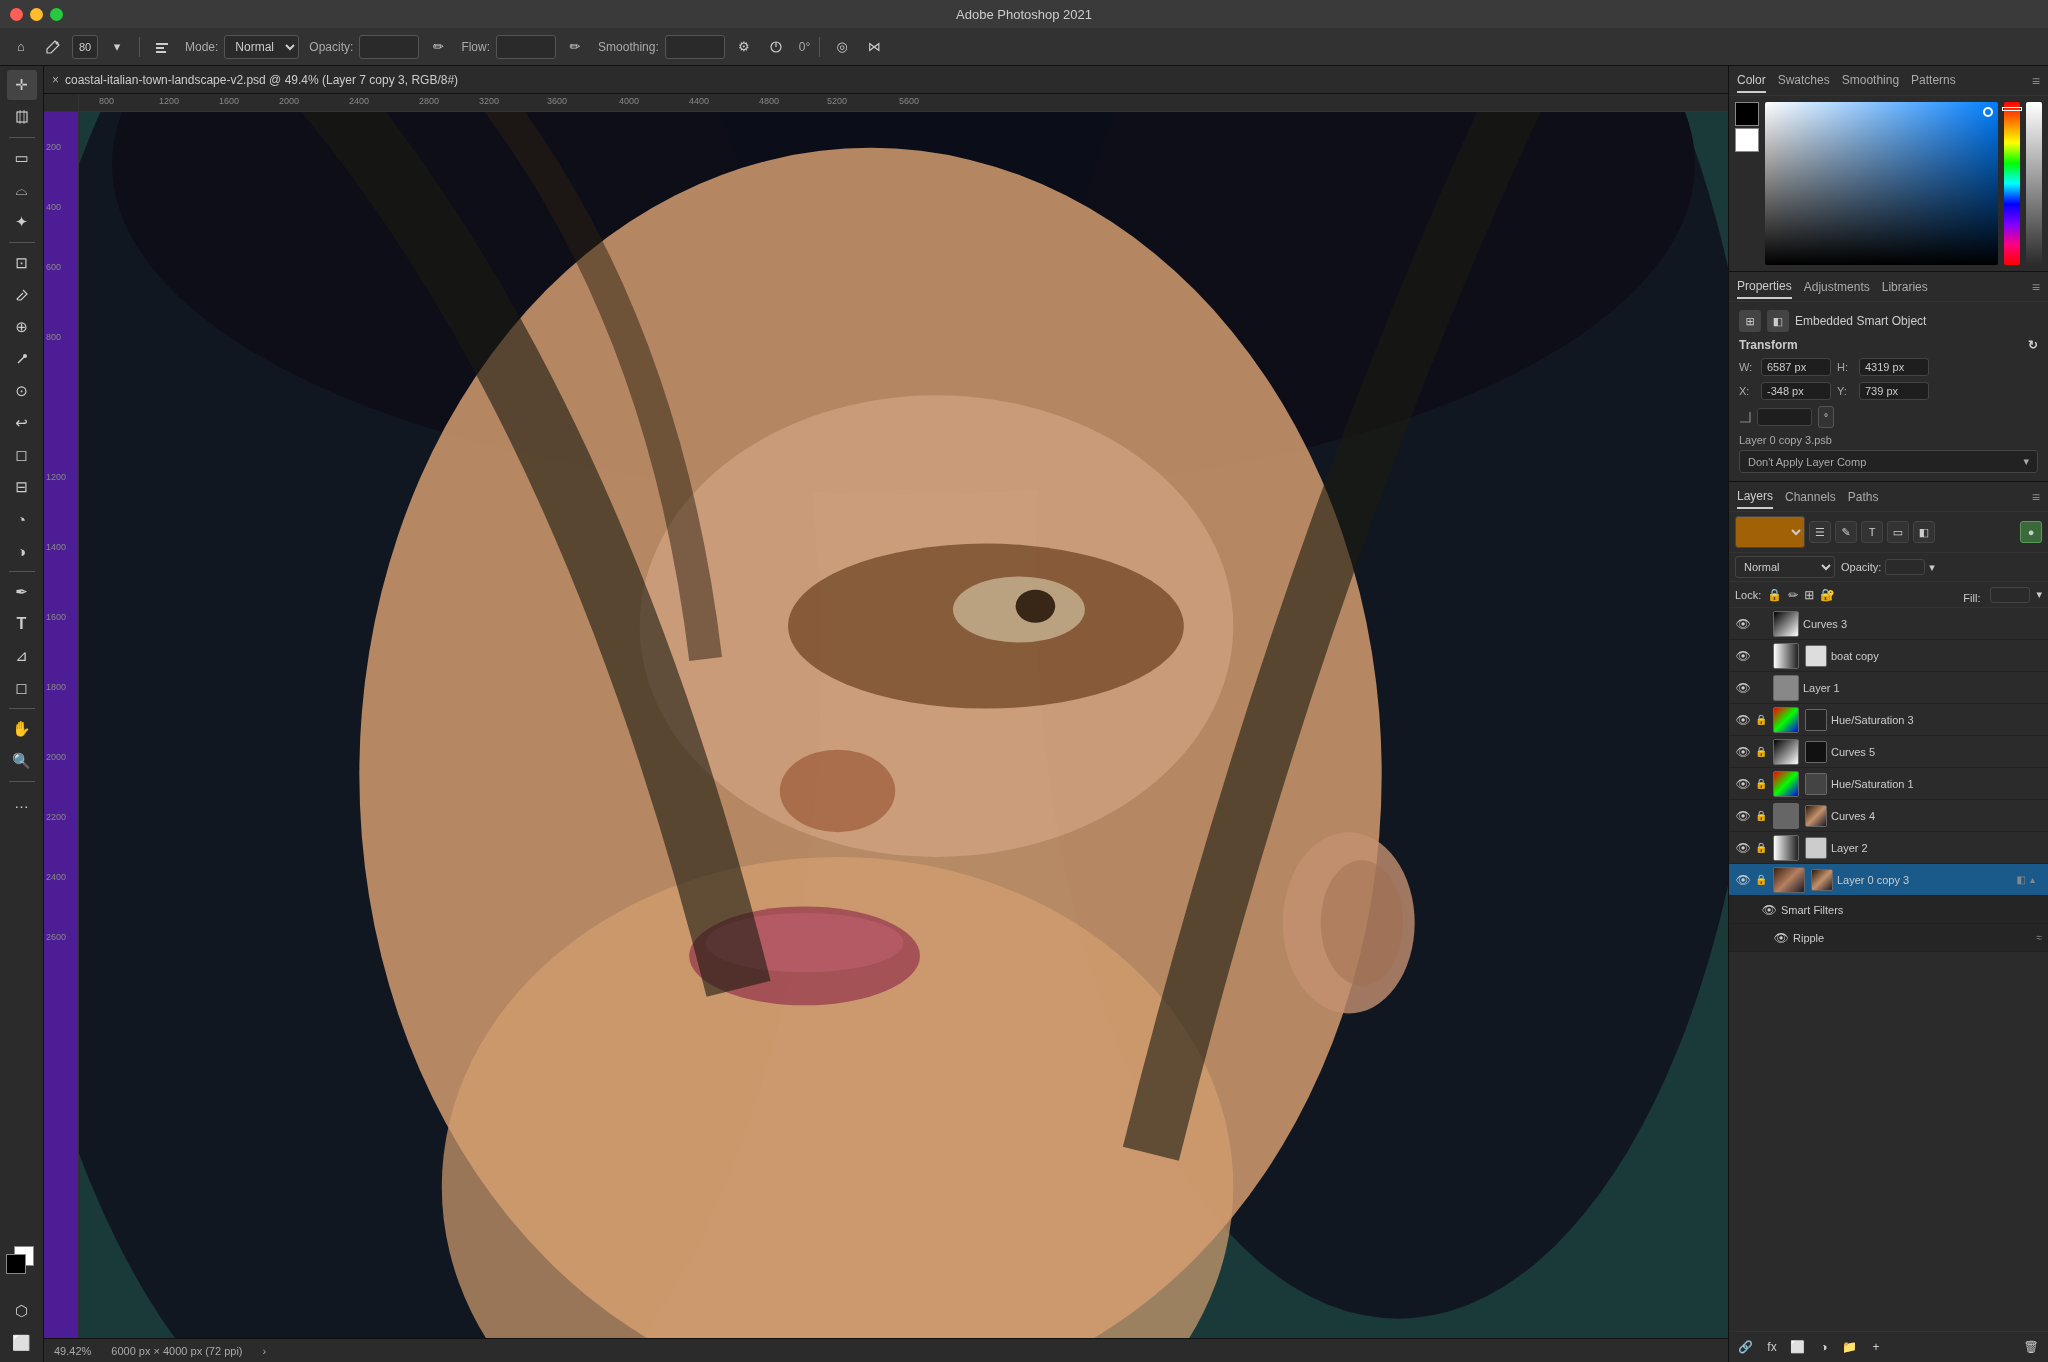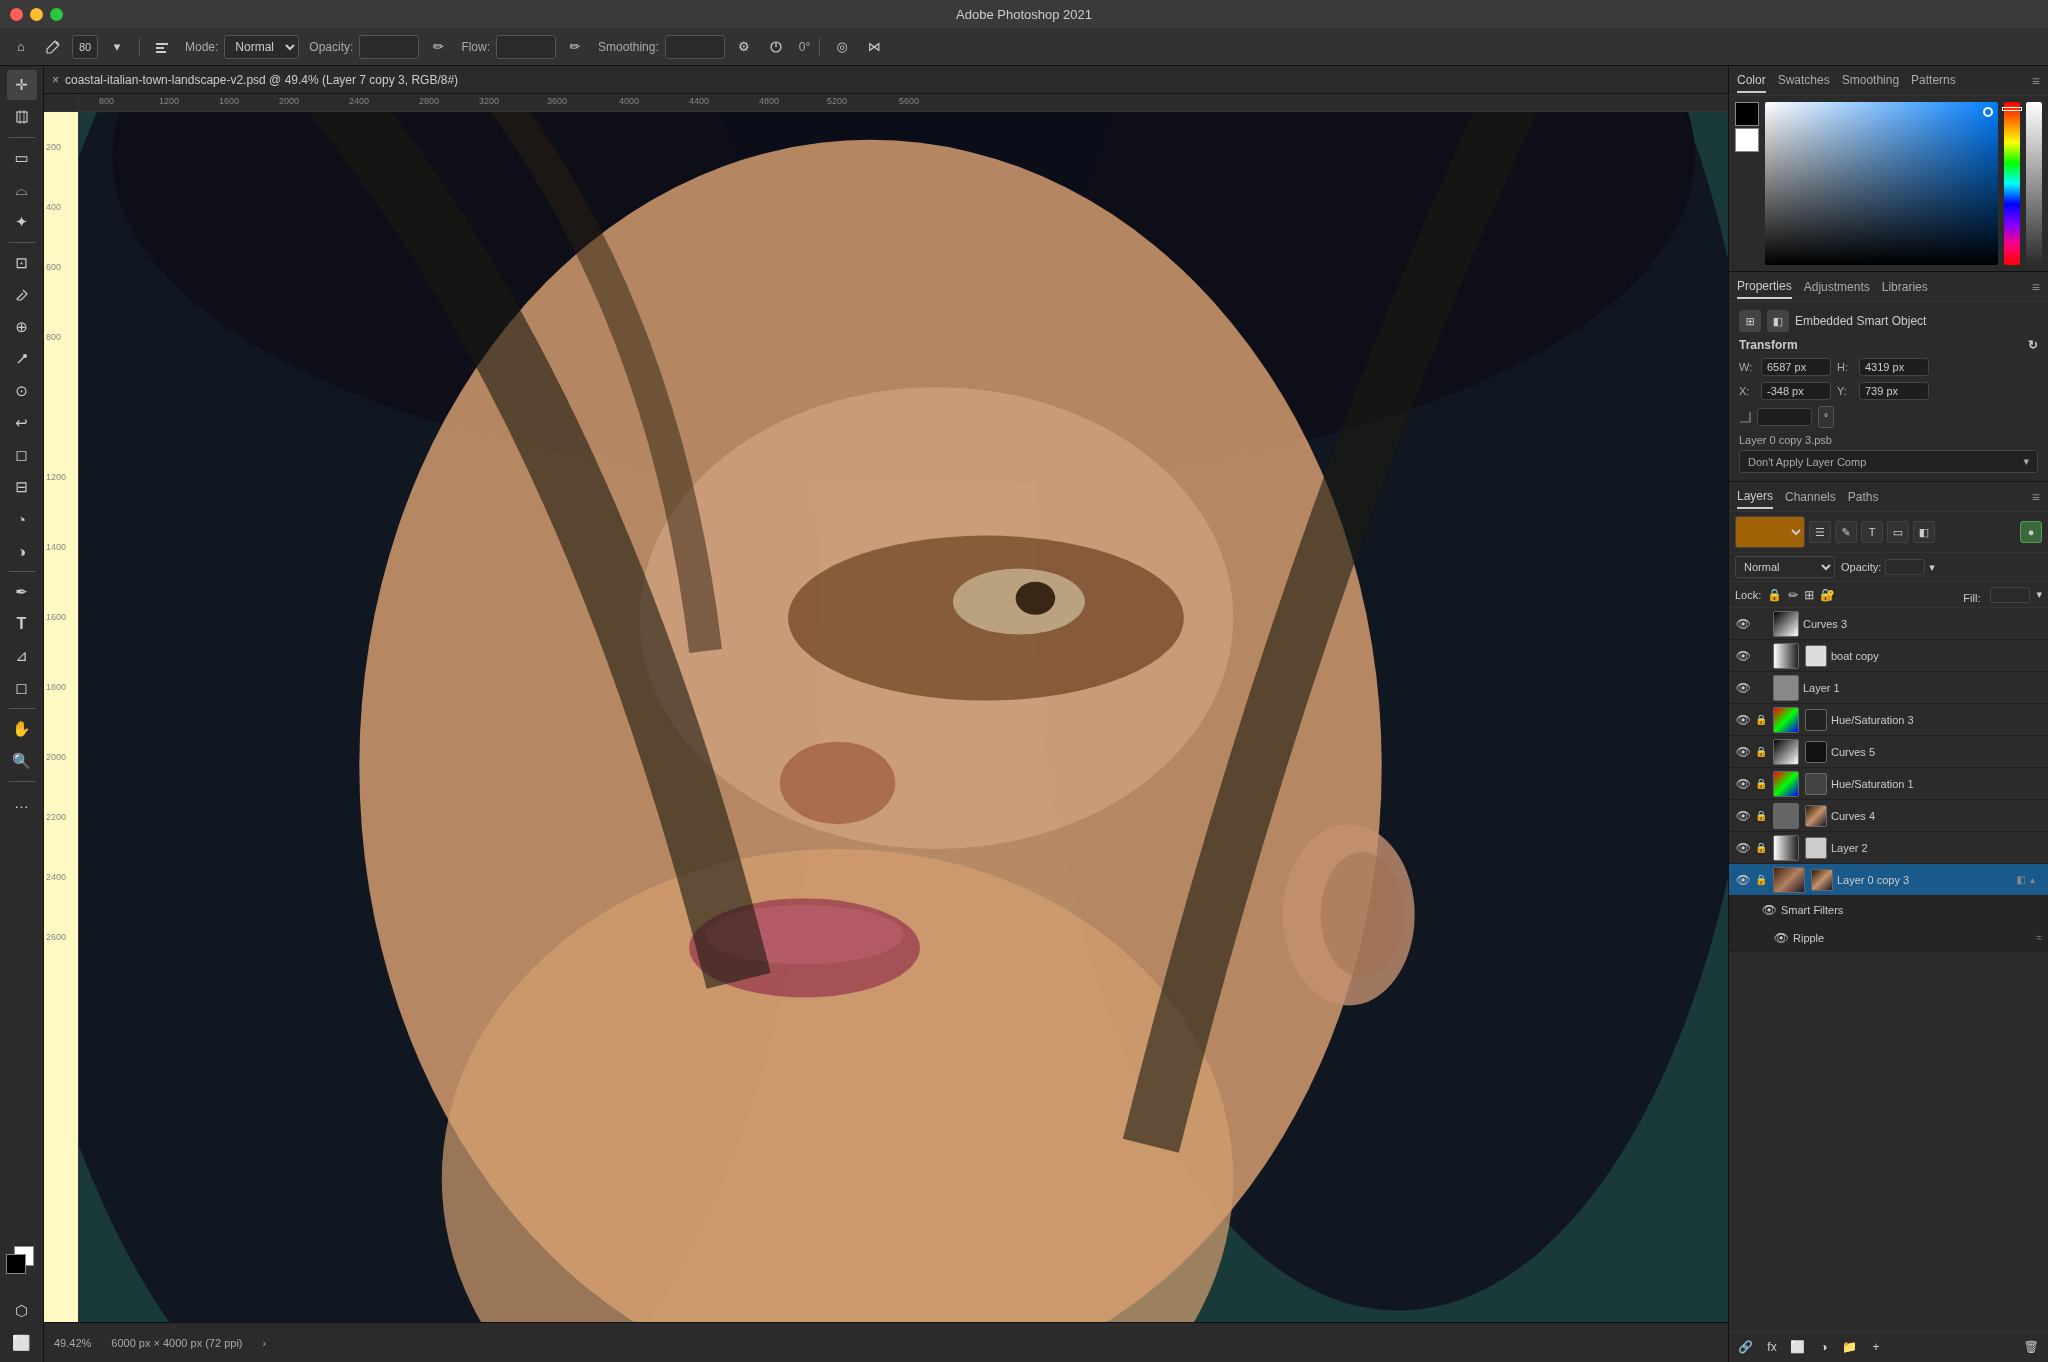--- a/index.html
+++ b/index.html
@@ -195,21 +195,21 @@
       position: relative;
       overflow: hidden;
     }
     #canvas-row {
       display: flex;
       flex: 1;
       overflow: hidden;
     }
     #ruler-v {
       width: 35px;
-      background: #fef9c3;
+      background: #4c1d95;
       border-right: 1px solid #333;
       position: relative;
       overflow: hidden;
     }
     #canvas-viewport {
       flex: 1;
       background: #404040;
       position: relative;
       overflow: hidden;
     }
@@ -225,21 +225,21 @@
       top: 0; left: 0;
       width: 100%; height: 100%;
       background:
         radial-gradient(ellipse at 40% 55%, rgba(196,144,106,0.9) 0%, rgba(196,144,106,0.7) 20%, transparent 50%),
         radial-gradient(ellipse at 30% 40%, rgba(180,120,90,0.6) 0%, transparent 40%),
         radial-gradient(ellipse at 60% 40%, rgba(80,40,20,0.8) 0%, transparent 40%),
         radial-gradient(ellipse at 70% 60%, rgba(140,100,70,0.5) 0%, transparent 30%);
     }
 
     #canvas-statusbar {
-      height: 40px;
+      height: 24px;
       background: #2b2b2b;
       border-top: 1px solid #111;
       display: flex;
       align-items: center;
       padding: 0 10px;
       font-size: 11px;
       color: #aaa;
       gap: 20px;
     }
 

